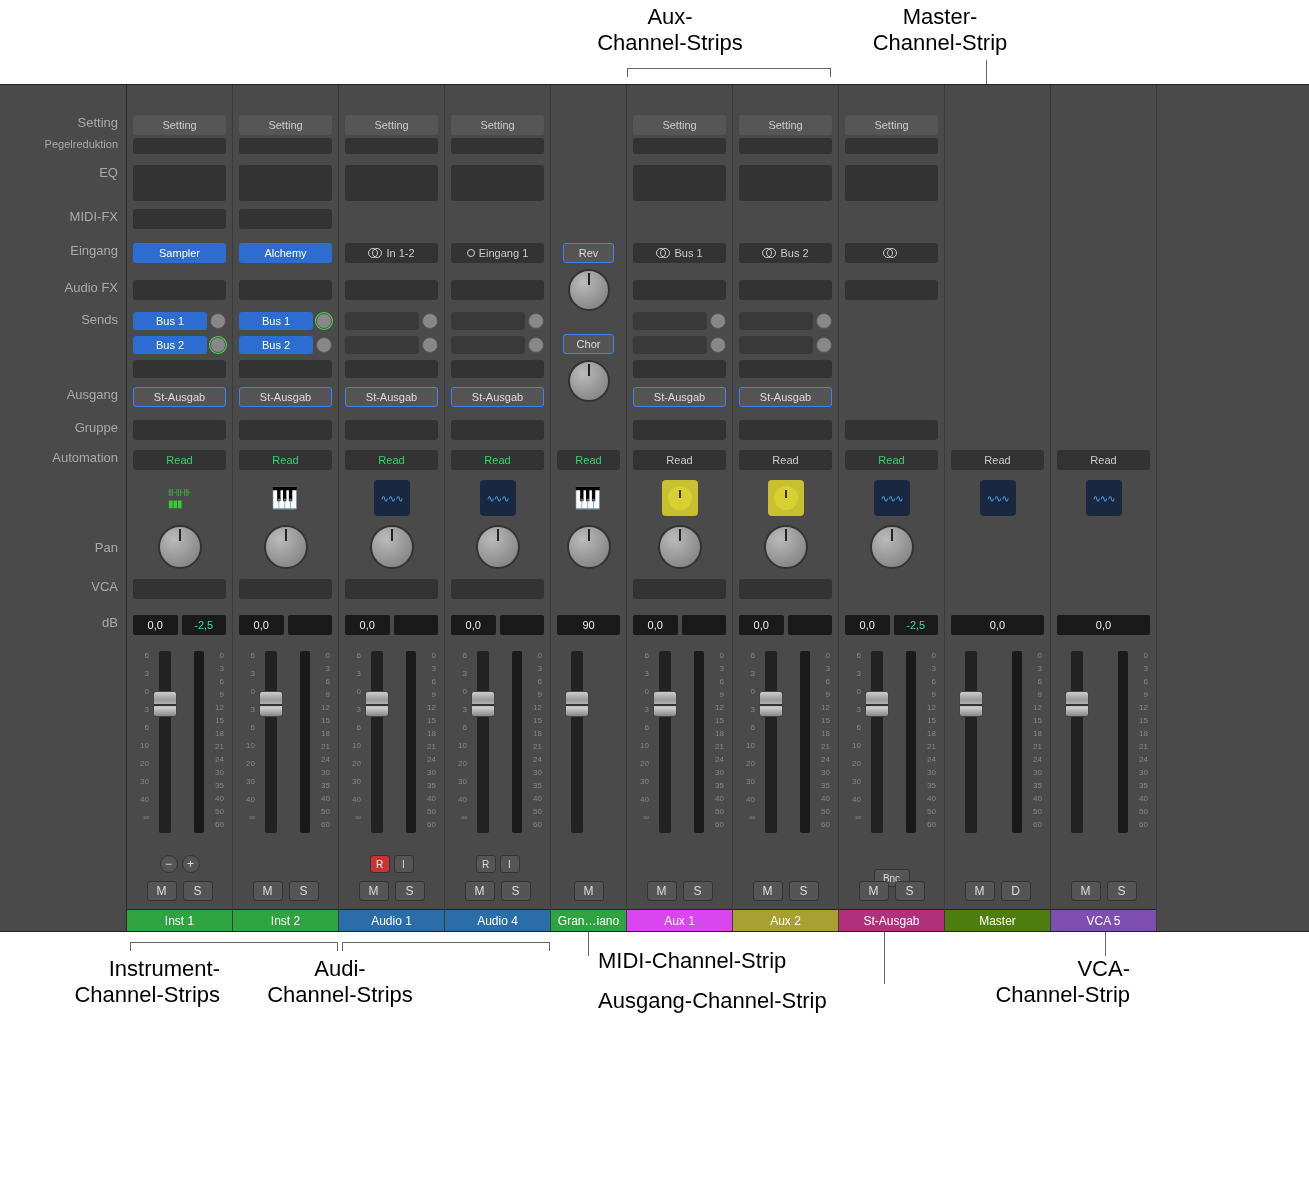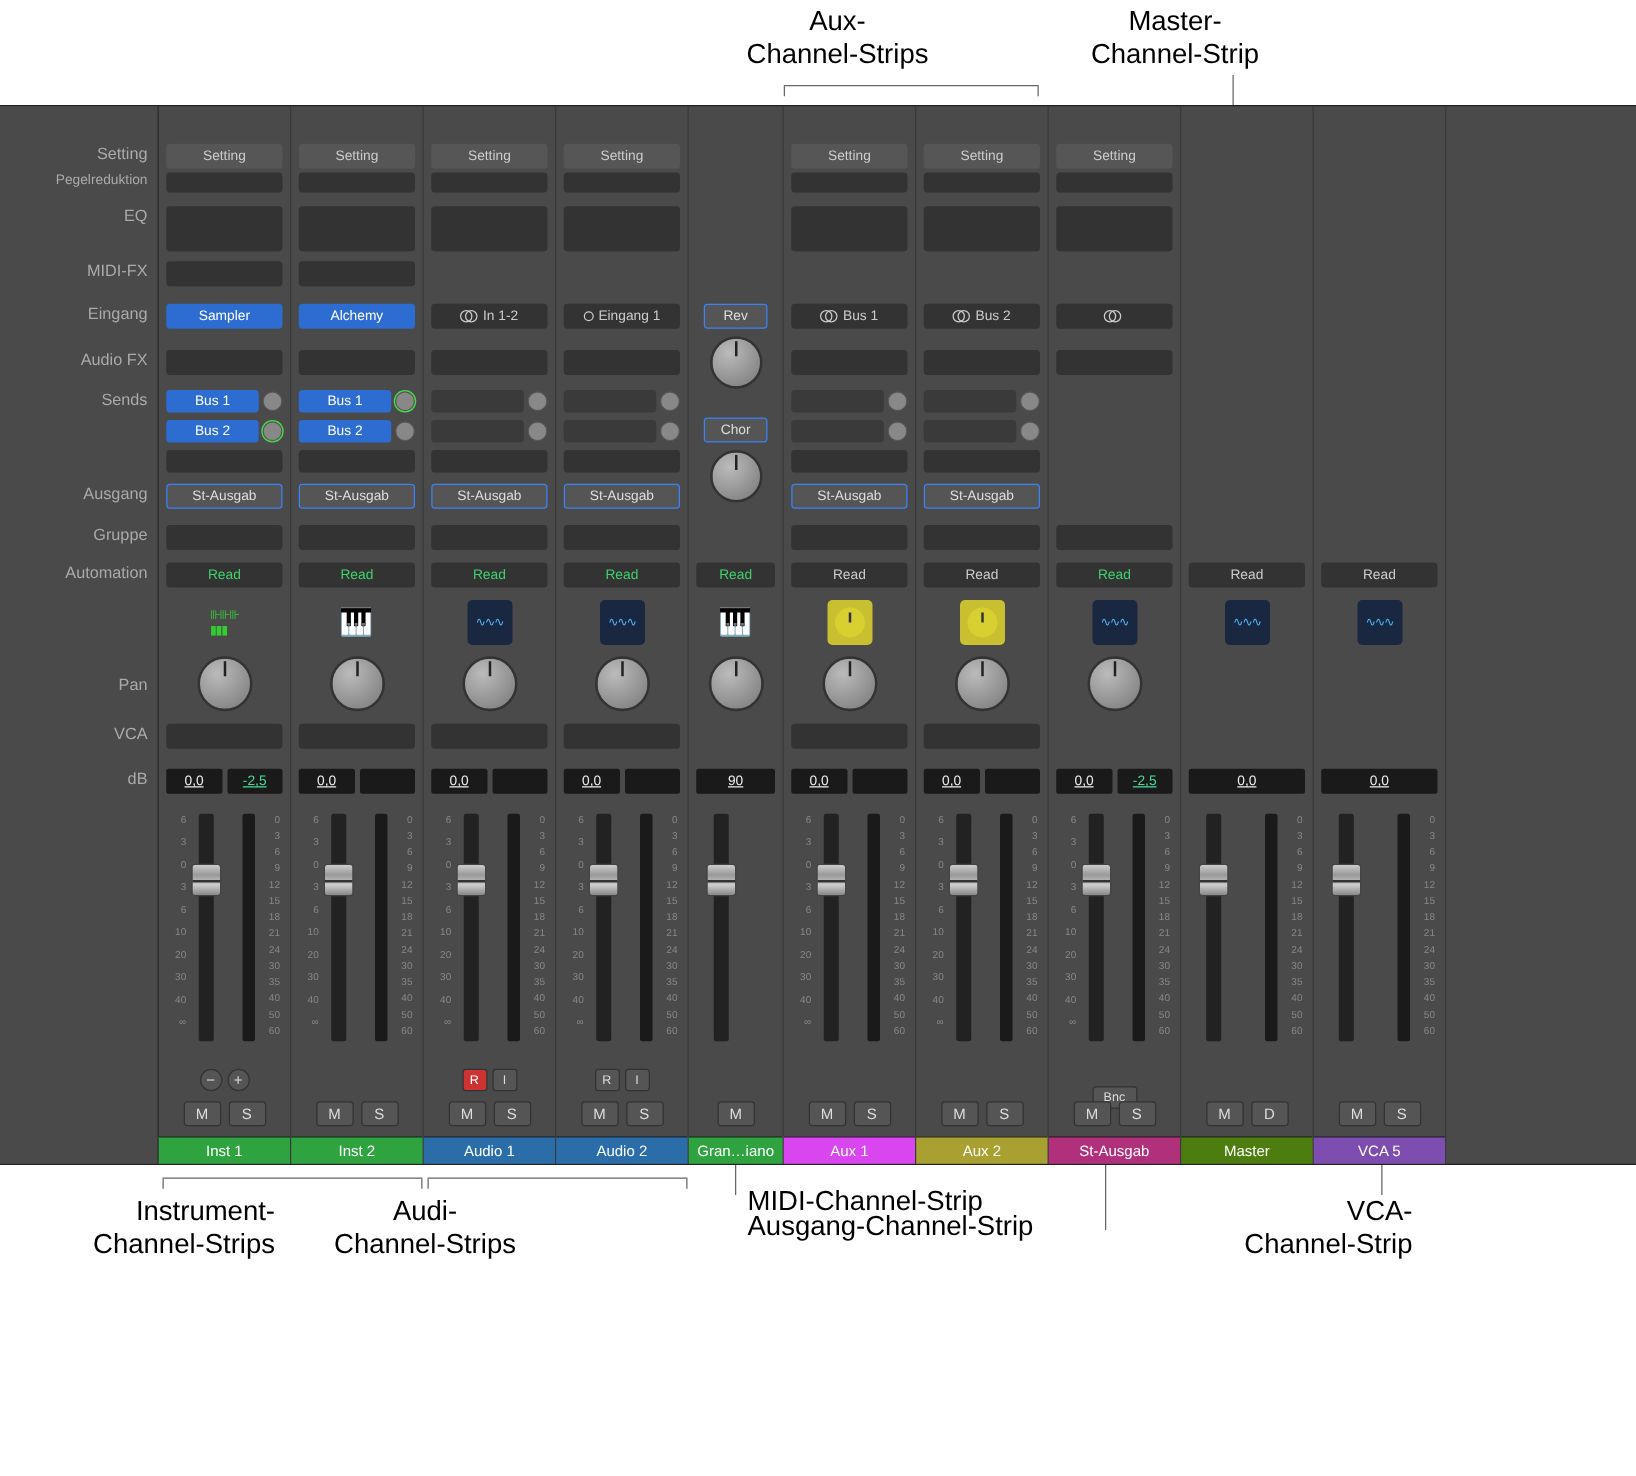--- a/index.html
+++ b/index.html
@@ -37,21 +37,21 @@
 
   .knob { width: 44px; height: 44px; border-radius: 50%; background: radial-gradient(circle at 35% 30%, #bbb, #777); border: 2px solid #333; position: absolute; left: 50%; transform: translateX(-50%); }
   .knob::after { content:""; position:absolute; top:2px; left:50%; width:2px; height:12px; background:#222; transform:translateX(-50%); }
   .knob.small { width: 42px; height: 42px; }
 
   .icon-box { position: absolute; left: 50%; transform: translateX(-50%); width: 36px; height: 36px; border-radius: 4px; display: flex; align-items: center; justify-content: center; font-size: 16px; }
   .icon-box.audio { background: #1a2740; }
   .icon-box.aux { background: #c8c030; }
 
   .db-row { position: absolute; left: 6px; right: 6px; height: 20px; display: flex; gap: 4px; }
-  .db-cell { flex: 1; background: #1a1a1a; border-radius: 2px; color: #eee; font-size: 11px; display: flex; align-items: center; justify-content: center; text-decoration: underline; }
+  .db-cell { flex: 1; background: #1a1a1a; border-radius: 2px; color: #eee; font-size: 11px; display: flex; align-items: center; justify-content: center; }
   .db-cell.green { color: #4d9; }
 
   .fader-area { position: absolute; left: 6px; right: 6px; top: 566px; height: 200px; }
   .fader-scale { position: absolute; top: 0; bottom: 18px; width: 18px; font-size: 8px; color: #888; }
   .fader-scale-left { left: 0; text-align: right; }
   .fader-track { position: absolute; left: 26px; width: 12px; top: 0; bottom: 18px; background: #222; border-radius: 2px; }
   .fader-cap { position: absolute; left: -6px; width: 24px; height: 26px; background: linear-gradient(#ccc,#999,#ccc,#888); border: 1px solid #444; border-radius: 3px; top: 40px; }
   .fader-cap::after{content:"";position:absolute;left:0;right:0;top:50%;height:2px;background:#333;}
   .meter { position: absolute; right: 22px; width: 10px; top: 0; bottom: 18px; background: #1a1a1a; border-radius: 2px; }
   .meter-ticks { position: absolute; right: 0; width: 20px; top: 0; bottom: 18px; }
@@ -396,21 +396,21 @@
             </div>
           </div>
           <div class="rec-row" style="top:770px">
             <div class="rec-btn ">R</div>
             <div class="rec-btn">I</div>
           </div>
           <div class="ms-row" style="top:796px">
             <div class="ms-btn">M</div>
             <div class="ms-btn">S</div>
           </div>
-          <div class="name-bar" style="background:#2a6da8">Audio 2</div>
+          <div class="name-bar" style="background:#2a6da8">Audio 4</div>
         </div>
         <div class="strip midi" style="width: 76px;">
           <div class="slot btn" style="top:158px;left:12px;right:12px">Rev</div>
           <div class="knob small" style="top:184px"></div>
           <div class="slot btn" style="top:249px;left:12px;right:12px">Chor</div>
           <div class="knob small" style="top:275px"></div>
           <div class="slot read green" style="top:365px">Read</div>
           <div class="icon-box " style="top:395px">
             <span style="font-size:22px">🎹</span>
           </div>
@@ -709,17 +709,17 @@
   <div class="bottom-annotations">
     <div class="bracket" style="left:130px;width:208px;top:10px"></div>
     <div class="bracket" style="left:342px;width:208px;top:10px"></div>
     <div class="bracket-line" style="left:588px;top:0;height:24px"></div>
     <div class="bracket-line" style="left:884px;top:0;height:52px"></div>
     <div class="bracket-line" style="left:1105px;top:0;height:24px"></div>
 
     <div class="bot-label" style="left:30px;top:24px;text-align:right;width:190px">Instrument-<br>Channel-Strips</div>
     <div class="bot-label" style="left:240px;top:24px;width:200px;text-align:center">Audi-<br>Channel-Strips</div>
     <div class="bot-label" style="left:598px;top:16px">MIDI-Channel-Strip</div>
-    <div class="bot-label" style="left:598px;top:36px">Ausgang-Channel-Strip</div>
+    <div class="bot-label" style="left:598px;top:56px">Ausgang-Channel-Strip</div>
     <div class="bot-label" style="left:950px;top:24px;text-align:right;width:180px">VCA-<br>Channel-Strip</div>
   </div>
 
 </div>
 
 </body></html>

